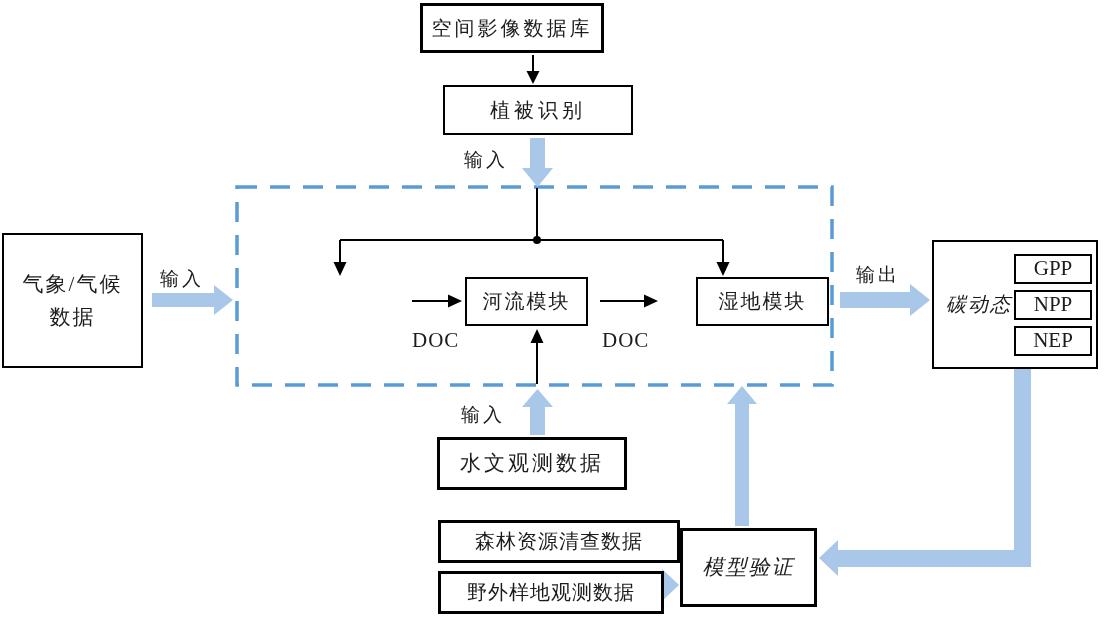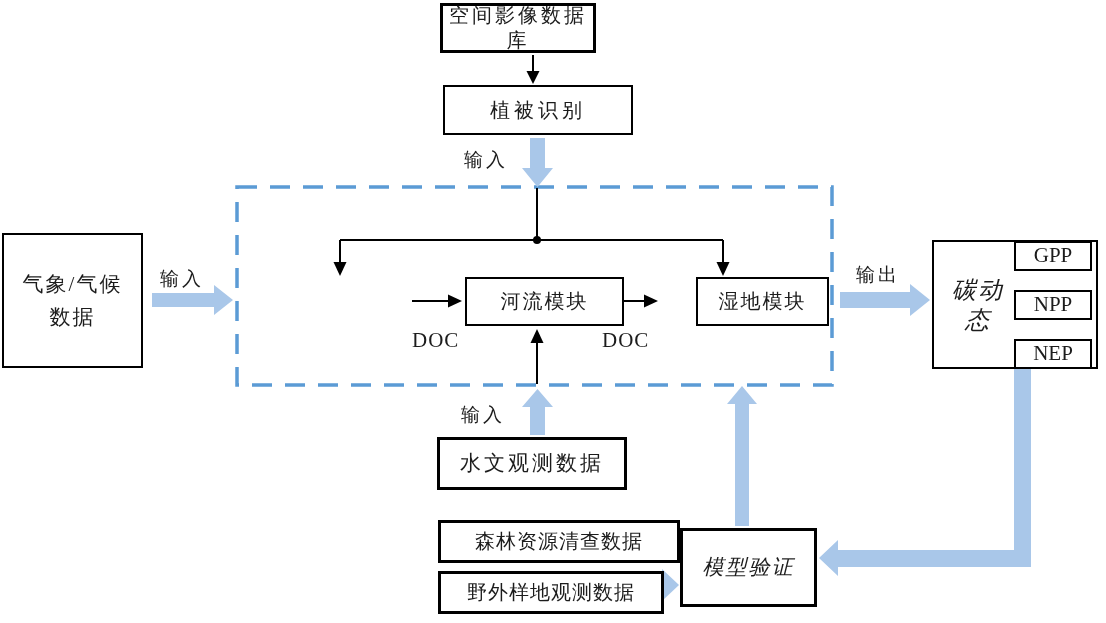--- a/index.html
+++ b/index.html
@@ -24,23 +24,23 @@
     text-align:center;box-sizing:border-box;
     font-size:20px;letter-spacing:2px;line-height:1.25;
   }
   .thick{border-width:3px;}
   .lbl{
     position:absolute;z-index:2;
     font-size:19px;letter-spacing:3px;white-space:nowrap;
   }
   .doc{font-size:21px;letter-spacing:1px;}
   .carbon{justify-content:flex-start;padding:0 4px 0 10px;}
-  .carbon-label{font-style:italic;font-size:24px;letter-spacing:2px;flex:1;text-align:center;}
+  .carbon-label{font-style:italic;font-size:20px;letter-spacing:2px;flex:1;text-align:right;}
   .carbon-outputs{
-    display:flex;flex-direction:column;gap:19px;justify-content:center;
+    display:flex;flex-direction:column;gap:6px;justify-content:center;
     width:78px;margin-left:2px;
   }
   .obox{
     border:2px solid #000;height:30px;box-sizing:border-box;
     display:flex;align-items:center;justify-content:center;
     font-size:21px;letter-spacing:0;
   }
   .two-line{flex-direction:column;font-size:21px;line-height:1.55;text-align:center;}
 </style>
 </head>
@@ -85,35 +85,35 @@
     <polygon class="blue" points="530,138 545,138 545,168 553,168 537.5,187 522,168 530,168"></polygon>
     <polygon class="blue" points="152,293 214,293 214,285 233,300 214,315 214,307 152,307"></polygon>
     <polygon class="blue" points="840,292 910,292 910,284 930,300 910,316 910,308 840,308"></polygon>
     <polygon class="blue" points="530,435 530,407 522,407 537.5,389 553,407 545,407 545,435"></polygon>
     <polygon class="blue" points="735,526 735,404 727,404 742,386 757,404 749,404 749,526"></polygon>
     <polygon class="blue" points="1014,369 1031,369 1031,567 838,567 838,576 819,558 838,540 838,550 1014,550"></polygon>
     <polygon class="blue" points="646,534 662,534 662,526 679,542 662,558 662,550 646,550"></polygon>
     <polygon class="blue" points="646,577 662,577 662,569 679,585 662,601 662,593 646,593"></polygon>
   </svg>
 
-  <div class="box thick" style="left:440px;top:3px;width:156px;height:50px;letter-spacing:3px;">
+  <div class="box thick" style="left:420px;top:3px;width:184px;height:50px;letter-spacing:3px;">
     <span>空间影像数据库</span>
   </div>
 
   <div class="box" style="left:443px;top:85px;width:190px;height:50px;letter-spacing:4px;">
     <span>植被识别</span>
   </div>
 
   <div class="box two-line" style="left:2px;top:233px;width:141px;height:135px;">
     <span>气象/气候</span>
     <span>数据</span>
   </div>
 
 
-  <div class="box" style="left:465px;top:277px;width:159px;height:49px;">
+  <div class="box" style="left:465px;top:277px;width:123px;height:49px;">
     <span>河流模块</span>
   </div>
 
   <div class="box" style="left:696px;top:277px;width:133px;height:49px;text-align:center;">
     <span>湿地模块</span>
   </div>
 
   <div class="box thick" style="left:437px;top:437px;width:190px;height:53px;letter-spacing:3px;font-size:21px;">
     <span>水文观测数据</span>
   </div>

